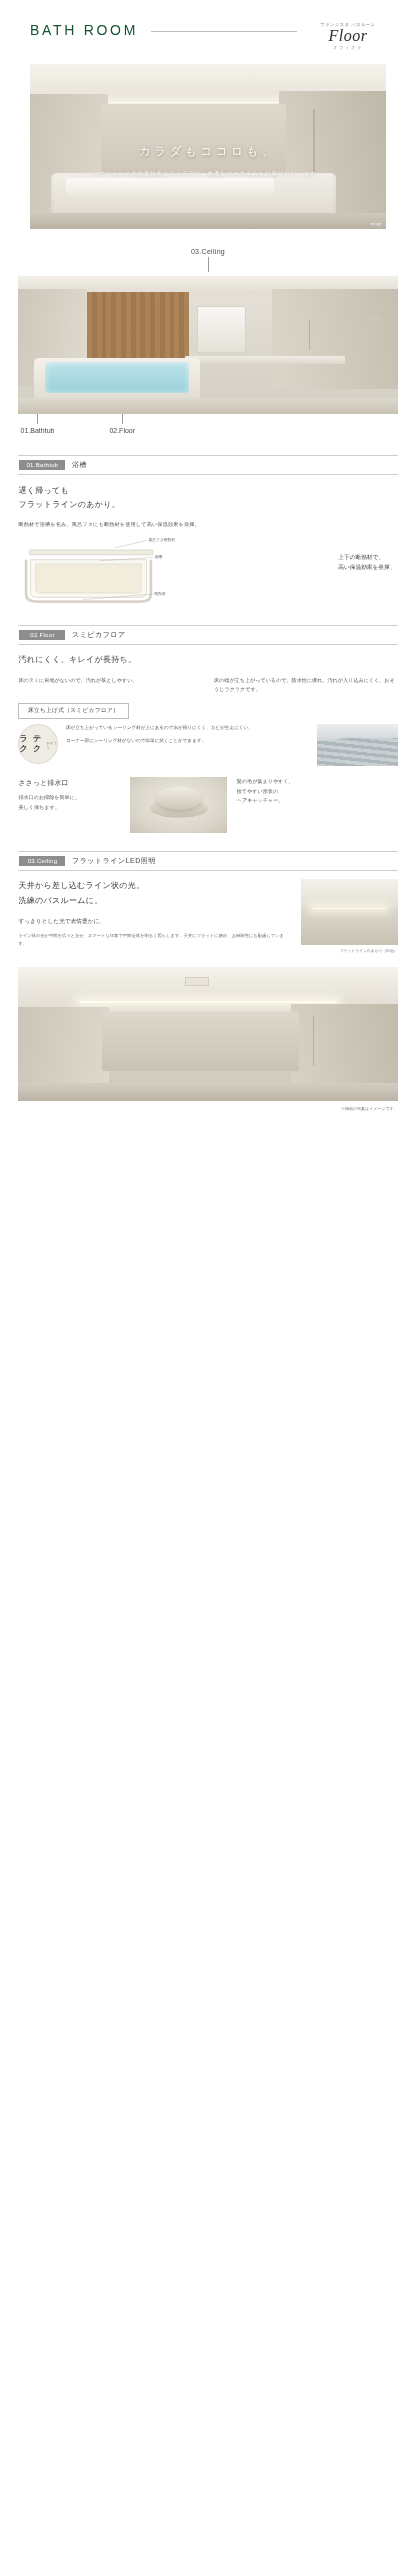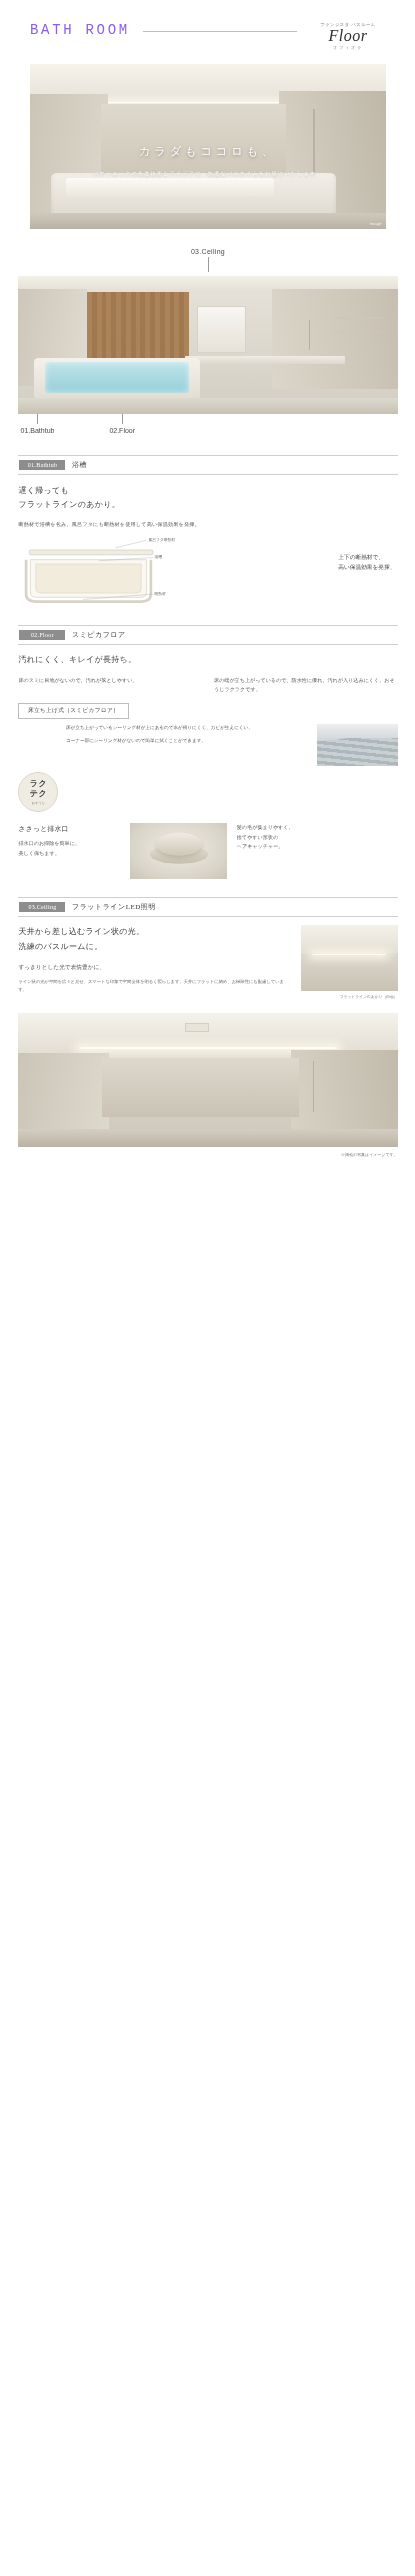--- a/index.html
+++ b/index.html
@@ -16,24 +16,23 @@
   
   .header {
     padding: 21.6px 30px 0 30px;
     display:flex;
     align-items:flex-start;
     justify-content:space-between;
   }
   .brand-title {
     font-size: 14px;
     letter-spacing: 2.7px;
-    color:#8b5cf6;
+    color:#14532d;
     font-weight: 400;
     white-space:nowrap;
-    font-family:Liberation Mono, monospace;
   }
   .header-rule {
     flex:1;
     height:0.5px;
     background:#bdbdbd;
     margin: 9.7px 13px 0 13px;
   }
   .logo-block { text-align:center; min-width:76px; }
   .logo-kana {
     font-size: 4.3px;
@@ -215,21 +214,21 @@
     font-size:7px;
     color:#4a4a4a;
   }
   .cb-item .tick-up {
     display:block; width:0.5px; height:10.8px; background:#9a9a9a; margin:0 auto 2.7px auto;
   }
   .cb-1 { left: 2.2px; }
   .cb-2 { left: 91px; }
 
   
-  .section { margin: 18.4px 18.4px 0 18.4px; font-family: Liberation Serif, serif; }
+  .section { margin: 18.4px 18.4px 0 18.4px; }
   .sec-head {
     display:flex;
     align-items:center;
     gap:6.5px;
     border-top:0.5px solid #cfcfcf;
     border-bottom:0.5px solid #cfcfcf;
     padding: 3.8px 1.1px;
   }
   .sec-num {
     background:#8d8d8d;
@@ -309,23 +308,22 @@
     margin-top: 5.4px;
     display:flex;
     gap: 7.6px;
     align-items:flex-start;
   }
   .rakuteku {
     width: 40px; height: 40px; flex:0 0 40px;
     border-radius:50%;
     background:#efece4;
     border:0.5px solid #dcd7cb;
-    display:flex; flex-direction:column; align-items:center; justify-content:center;
+    display:flex; align-items:center; 
     color:#3b3b3b;
-    margin-top:48px;
   }
   .rakuteku .big { font-size: 8px; letter-spacing:0.5px; line-height:1.25; font-weight:700; }
   .rakuteku .small { font-size: 3px; letter-spacing:0.3px; margin-top:1.6px; color:#6e6e6e; }
   .sub-text { flex:1; font-size:4.6px; line-height:1.8; color:#555; }
   .sub-text p { margin: 0 0 4.3px 0; }
   .sub-photo {
     flex: 0 0 81px;
     height: 42px;
     background: linear-gradient(#dcdfe1,#c3c9cc);
     position:relative; overflow:hidden;

